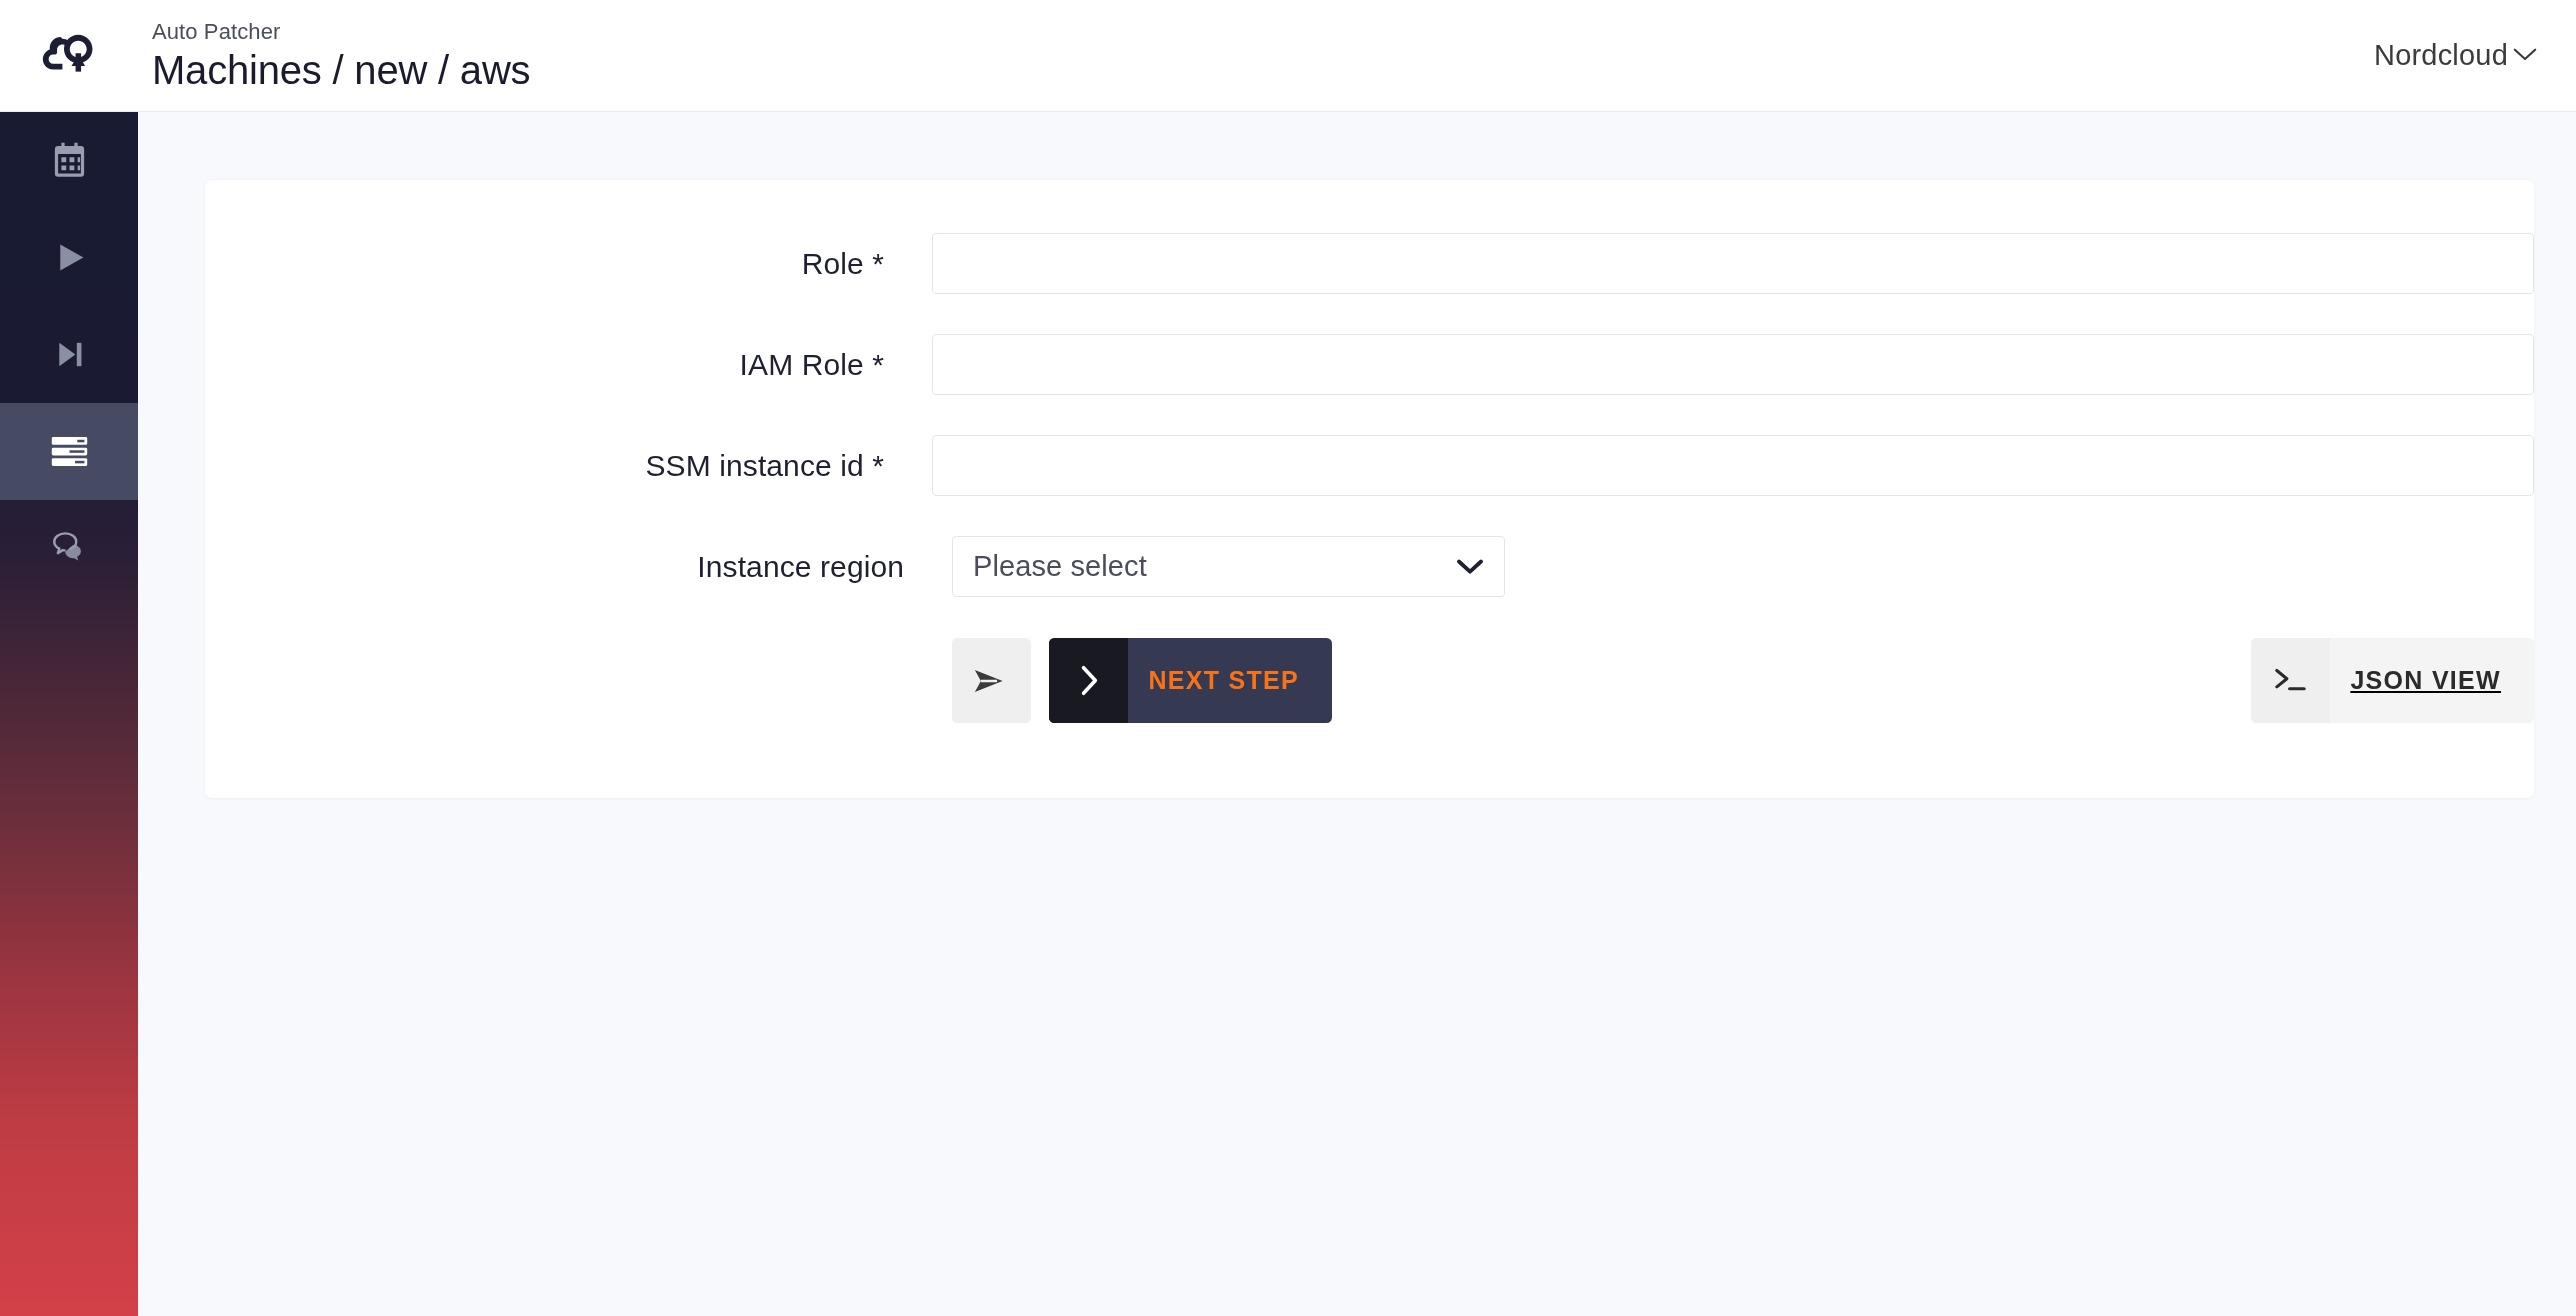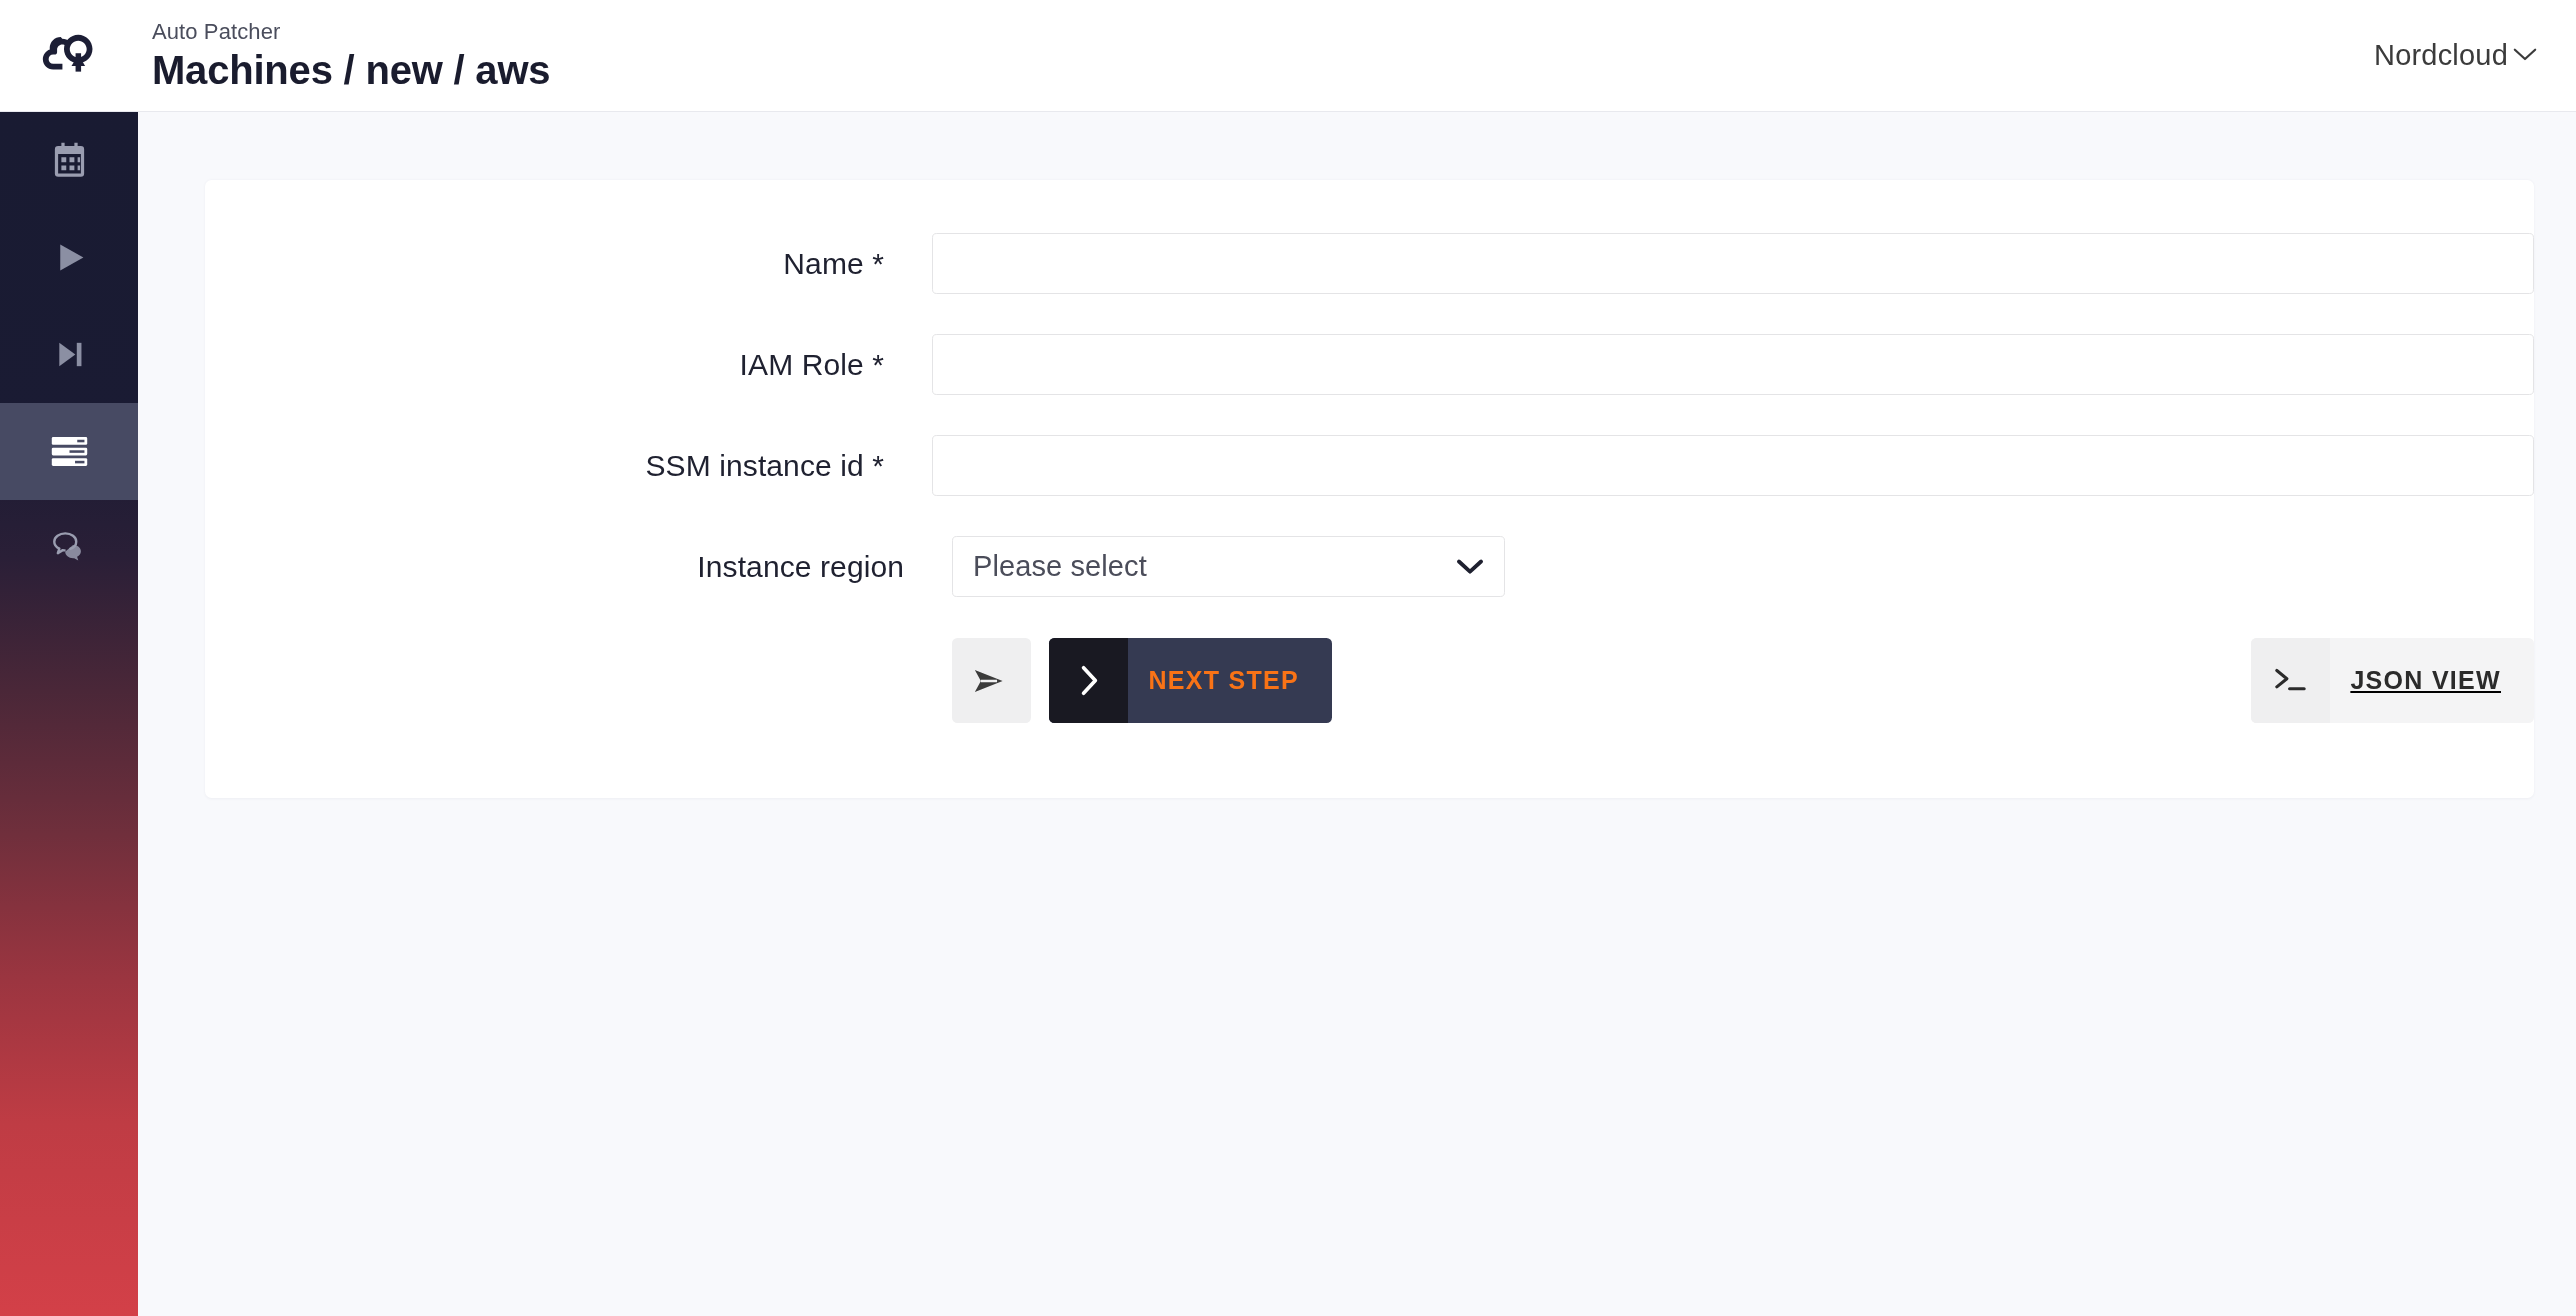--- a/index.html
+++ b/index.html
@@ -45,21 +45,21 @@
     font-size: 22px;
     color: #4a4d5c;
     line-height: 1.1;
     letter-spacing: 0.1px;
     font-weight: 400;
   }
   .page-title {
     font-size: 40px;
     color: #1a1c2e;
     line-height: 1.16;
-    font-weight: 700;
+    font-weight: 400;
     letter-spacing: -0.2px;
     margin-top: 2.8px;
   }
 
   .user-menu {
     margin-left: auto;
     margin-right: 39px;
     display: flex;
     align-items: center;
     gap: 5px;
@@ -312,21 +312,21 @@
   </div>
 </div>
 
 <div class="main">
 
   <div class="card">
 
     <div class="form" style="padding-top:33px;">
 
       <div class="form-row">
-        <div class="lbl">Name *</div>
+        <div class="lbl">Role *</div>
         <input class="field" type="text" placeholder="" style="">
       </div>
 
       <div class="form-row">
         <div class="lbl">IAM Role *</div>
         <input class="field" type="text" placeholder="" style="">
       </div>
 
       <div class="form-row">
         <div class="lbl">SSM instance id *</div>

